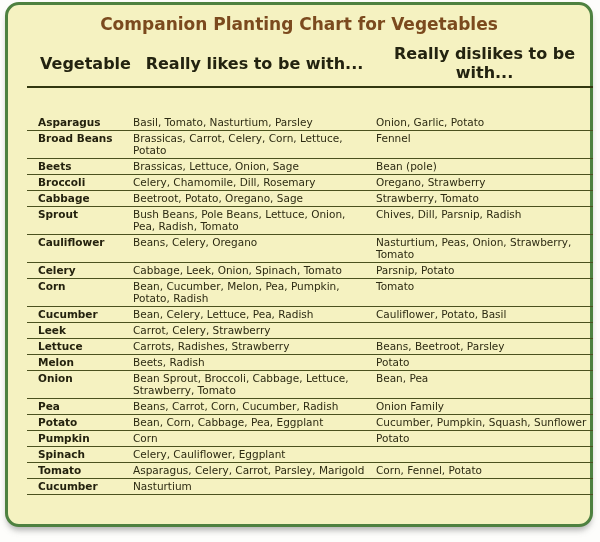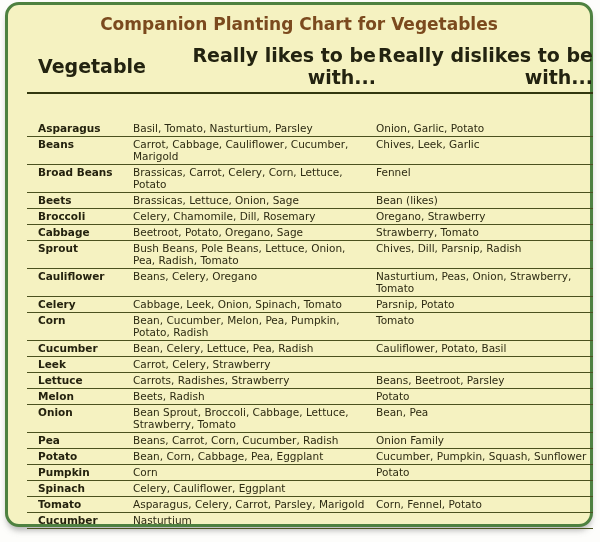--- a/index.html
+++ b/index.html
@@ -39,22 +39,22 @@
   table {
     border-collapse: collapse;
     table-layout: fixed;
     width: 566px;
     margin: 10px 0 0 19px;
   }
   col.c1 { width: 106px; }
   col.c2 { width: 243px; }
   col.c3 { width: 217px; }
   th {
-    text-align: right;
-    font-size: 19px;
+    text-align: center;
+    font-size: 16px;
     font-weight: 700;
     color: #232310;
     padding: 0 0 4px 0;
     border-bottom: 2.5px solid #32380f;
   }
   th.veg { padding-left: 11px; }
   td {
     font-size: 10.5px;
     line-height: 12px;
     color: #2d2b13;
@@ -88,33 +88,28 @@
           <th>Really dislikes to be with...</th>
         </tr>
       </thead>
       <tbody>
           <tr>
             <td class="veg">Asparagus</td>
             <td class="likes">Basil, Tomato, Nasturtium, Parsley</td>
             <td class="dislikes">Onion, Garlic, Potato</td>
           </tr>
           <tr>
-            <td class="veg">Beans</td>
-            <td class="likes">Carrot, Cabbage, Cauliflower, Cucumber, Marigold</td>
-            <td class="dislikes">Chives, Leek, Garlic</td>
-          </tr>
-          <tr>
             <td class="veg">Broad Beans</td>
             <td class="likes">Brassicas, Carrot, Celery, Corn, Lettuce, Potato</td>
             <td class="dislikes">Fennel</td>
           </tr>
           <tr>
             <td class="veg">Beets</td>
             <td class="likes">Brassicas, Lettuce, Onion, Sage</td>
-            <td class="dislikes">Bean (likes)</td>
+            <td class="dislikes">Bean (pole)</td>
           </tr>
           <tr>
             <td class="veg">Broccoli</td>
             <td class="likes">Celery, Chamomile, Dill, Rosemary</td>
             <td class="dislikes">Oregano, Strawberry</td>
           </tr>
           <tr>
             <td class="veg">Cabbage</td>
             <td class="likes">Beetroot, Potato, Oregano, Sage</td>
             <td class="dislikes">Strawberry, Tomato</td>

